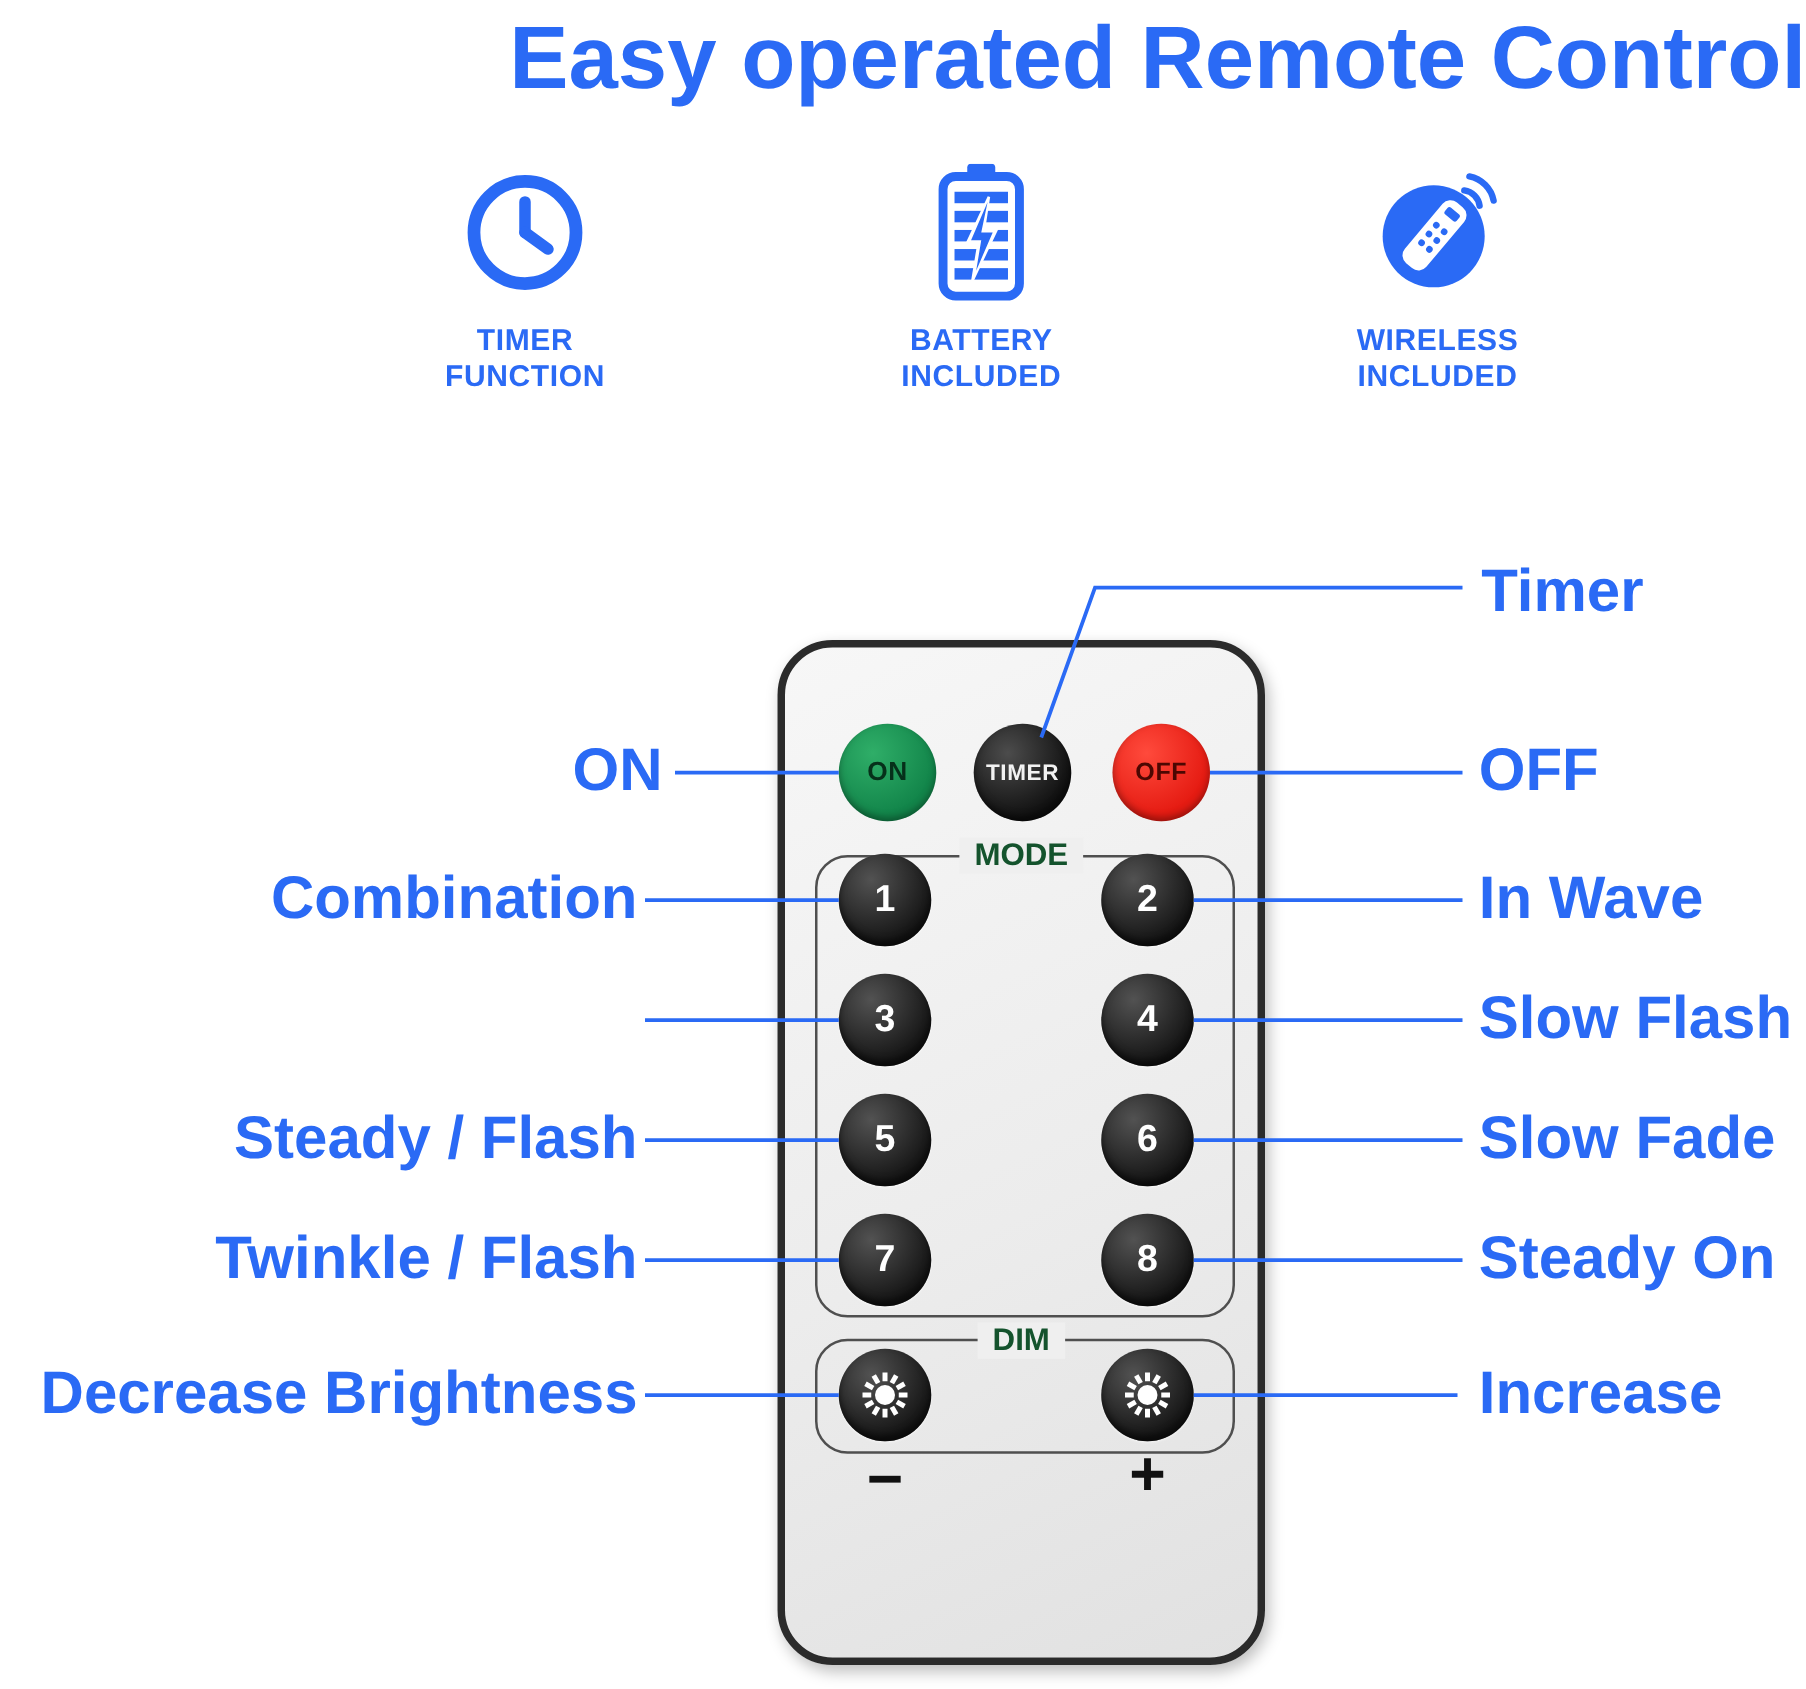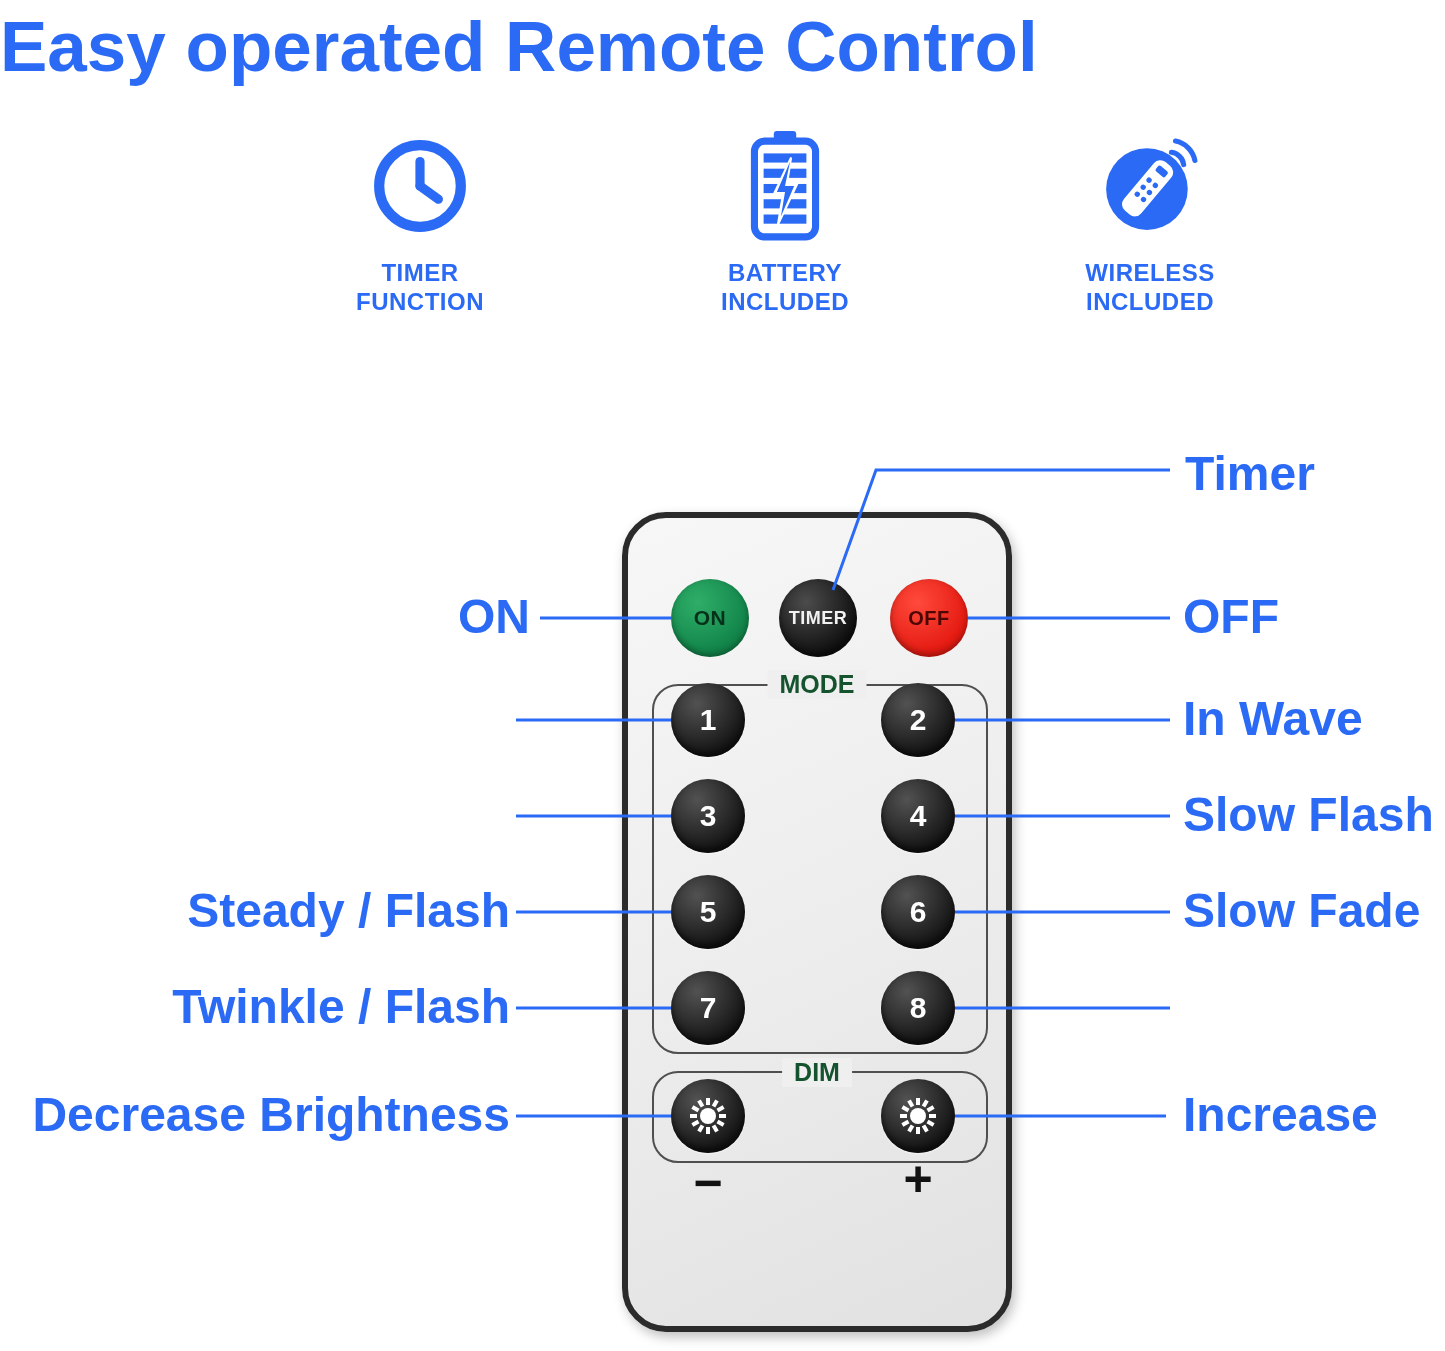--- a/index.html
+++ b/index.html
@@ -6,21 +6,21 @@
     --accent:#2a6af5;
     --on-green:#12854a;
     --off-red:#e51b12;
     --button-black:#1d1d1d;
   }
   *{margin:0;padding:0;box-sizing:border-box}
   body{background:#fff;font-family:"Liberation Sans","DejaVu Sans",sans-serif}
   .canvas{position:relative;width:1445px;height:1351px;background:#fff;overflow:hidden}
 
   
-  .title{position:absolute;top:6px;left:0;right:0;text-align:left;
+  .title{position:absolute;top:6px;left:0;right:0;text-align:right;
          font-size:71px;font-weight:800;color:var(--accent);white-space:nowrap}
 
   
   .features{position:absolute;top:130px;left:0;right:0;display:flex;
             justify-content:center;gap:165px;padding-left:125px}
   .feature{width:200px;display:flex;flex-direction:column;align-items:center}
   .icon-box{height:112px;display:flex;align-items:center;justify-content:center}
   .feature-label{margin-top:16px;text-align:center;font-size:24px;font-weight:700;
                  color:var(--accent);line-height:29px;letter-spacing:.5px}
   .accent-fill{fill:var(--accent)}
@@ -232,25 +232,27 @@
       <line x1="516" y1="1116" x2="671" y2="1116"></line>
       <line x1="955" y1="1116" x2="1166" y2="1116"></line>
     </g>
   </svg>
 
   <div class="callout cl-right" style="left:1185px;top:446px">Timer</div>
 
   <div class="callout cl-left" style="right:915px;top:589px">ON</div>
   <div class="callout cl-right" style="top:589px">OFF</div>
 
+  <div class="callout cl-left" style="top:691px">Combination</div>
   <div class="callout cl-right" style="top:691px">In Wave</div>
 
   <div class="callout cl-right" style="top:787px">Slow Flash</div>
 
   <div class="callout cl-left" style="top:883px">Steady / Flash</div>
   <div class="callout cl-right" style="top:883px">Slow Fade</div>
 
   <div class="callout cl-left" style="top:979px">Twinkle / Flash</div>
+  <div class="callout cl-right" style="top:979px">Steady On</div>
 
   <div class="callout cl-right" style="top:1087px">Increase</div>
   <div class="callout cl-left" style="top:1087px">Decrease Brightness</div>
 
 </div>
 
 </body></html>

